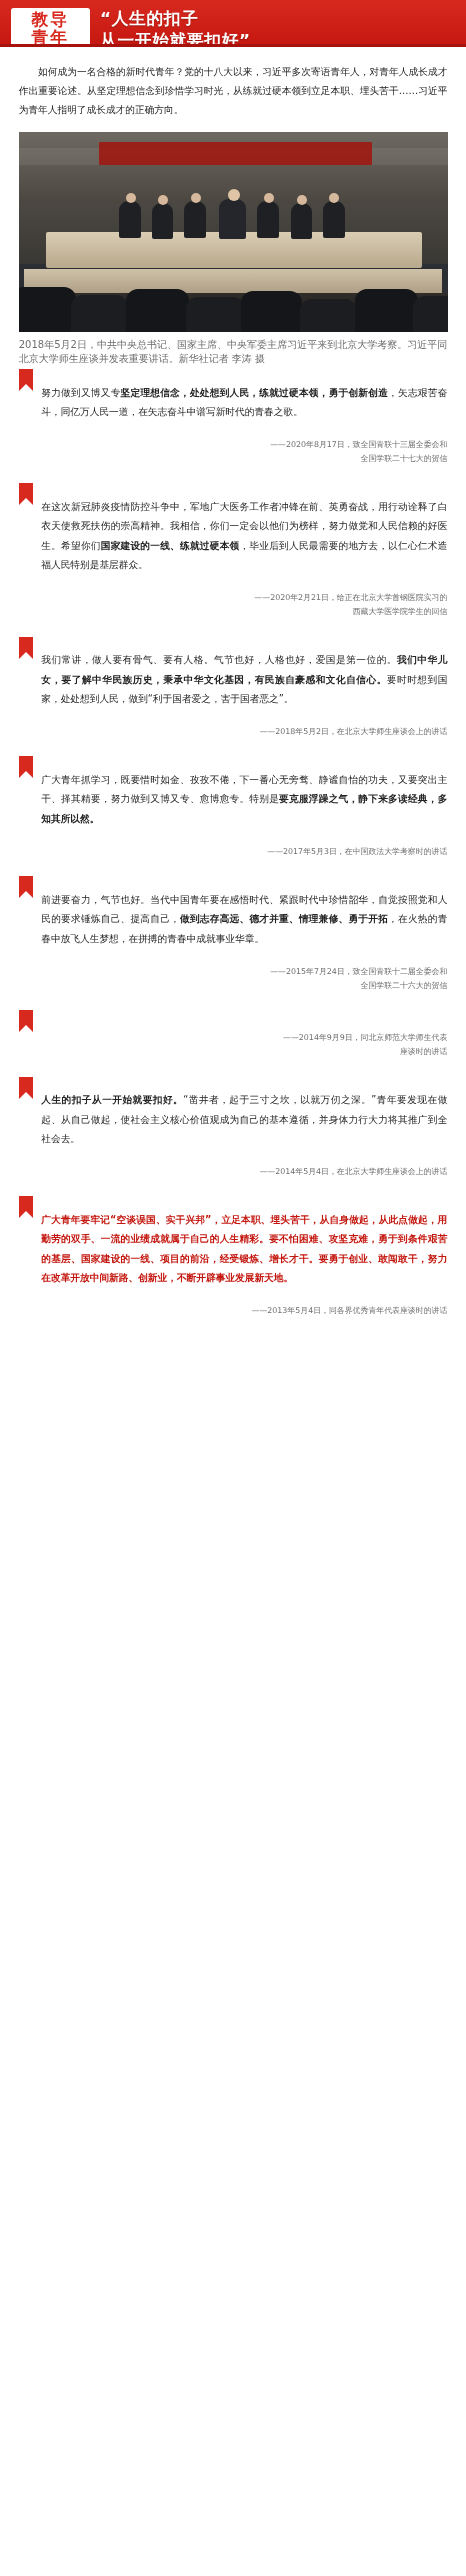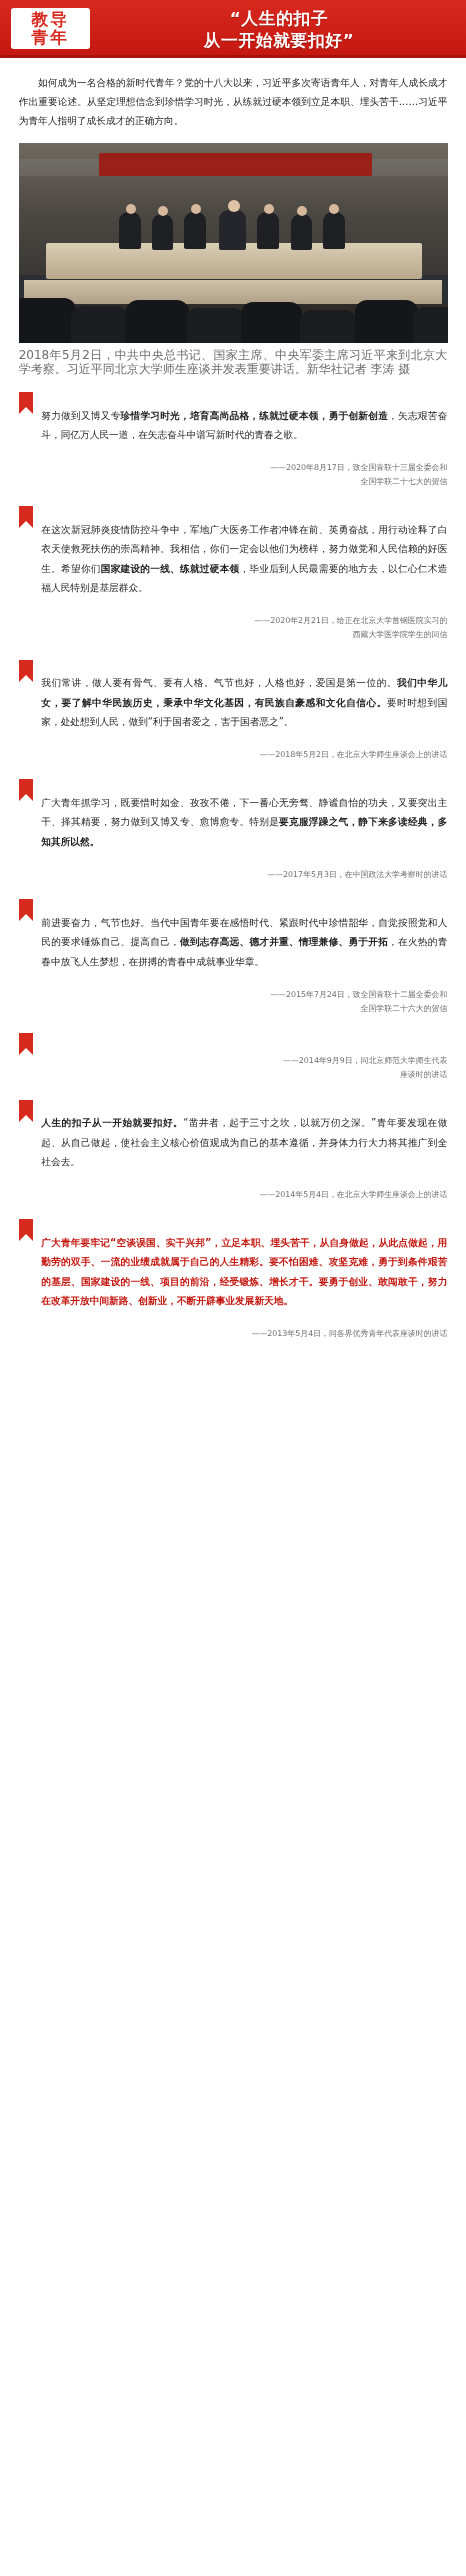--- a/index.html
+++ b/index.html
@@ -10,21 +10,21 @@
   body {
     width: 466px;
     font-family: "Liberation Sans", sans-serif;
     color: #222;
   }
 
   
   .banner {
     position: relative;
     width: 466px;
-    height: 58px;
+    height: 47px;
     background: linear-gradient(180deg, #d8291f 0%, #c4170f 100%);
     overflow: hidden;
   }
   .banner:after {
     content: "";
     position: absolute;
     left: 0; bottom: 0;
     width: 466px; height: 3.3px;
     background: #a8120c;
   }
@@ -50,21 +50,20 @@
   .banner-title {
     position: absolute;
     left: 100px;
     top: 6.7px;
     width: 358px;
     color: #ffffff;
     font-weight: bold;
     font-size: 16.7px;
     line-height: 22px;
     letter-spacing: 0.7px;
-    text-align: center;
     font-family: "DejaVu Sans", sans-serif;
     text-shadow: 0 0.7px 0.7px rgba(0,0,0,.25);
   }
 
   
   .wrap {
     padding: 0 18.7px 27px 18.7px;
   }
 
   .lede {
@@ -134,25 +133,25 @@
     background: #d6b89c;
     border-radius: 50%;
   }
   .ph-front {
     position: absolute;
     background: #15161a;
     border-radius: 12px 12px 0 0;
   }
 
   .photo-caption {
-    font-size: 12px;
+    font-size: 10px;
     line-height: 13.3px;
     color: #6d6d6d;
     text-align: justify;
-    margin: 0 0 16px 0;
+    margin: 0 0 4px 0;
     font-family: "DejaVu Sans", sans-serif;
   }
 
   
   .quote {
     position: relative;
     margin: 0 0 17.3px 0;
     padding: 4px 0 0 22.6px;
   }
   .quote-mark {
@@ -234,21 +233,21 @@
     <div class="ph-front" style="left:394px;top:164px;width:48px;height:48px;background:#1b1d21;"></div>
   </div>
 
   <p class="photo-caption">2018年5月2日，中共中央总书记、国家主席、中央军委主席习近平来到北京大学考察。习近平同北京大学师生座谈并发表重要讲话。新华社记者 李涛 摄</p>
 
   <div id="quote-list">
       <div class="quote">
         <div class="quote-mark">
           <div class="flag"></div>
         </div>
-        <p class="quote-text"><span>努力做到又博又专</span><b>珍惜学习时光，培育高尚品格，练就过硬本领，勇于创新创造</b><span>，矢志艰苦奋斗，同亿万人民一道，在矢志奋斗中谱写新时代的青春之歌。</span></p>
+        <p class="quote-text"><span>努力做到又博又专</span><b>坚定理想信念，处处想到人民，练就过硬本领，勇于创新创造</b><span>，矢志艰苦奋斗，同亿万人民一道，在矢志奋斗中谱写新时代的青春之歌。</span></p>
         <div class="quote-src">——2020年8月17日，致全国青联十三届全委会和<br>全国学联二十七大的贺信</div>
       </div>
       <div class="quote">
         <div class="quote-mark">
           <div class="flag"></div>
         </div>
         <p class="quote-text"><span>在这次新冠肺炎疫情防控斗争中，军地广大医务工作者冲锋在前、英勇奋战，用行动诠释了白衣天使救死扶伤的崇高精神。我相信，你们一定会以他们为榜样，努力做党和人民信赖的好医生。希望你们</span><b>国家建设的一线、练就过硬本领</b><span>，毕业后到人民最需要的地方去，以仁心仁术造福人民特别是基层群众。</span></p>
         <div class="quote-src">——2020年2月21日，给正在北京大学首钢医院实习的<br>西藏大学医学院学生的回信</div>
       </div>
       <div class="quote">

